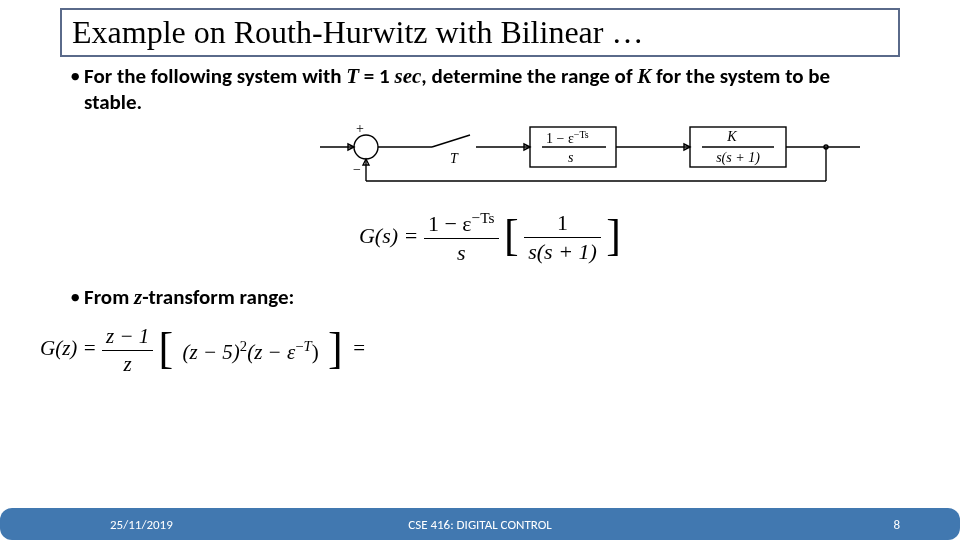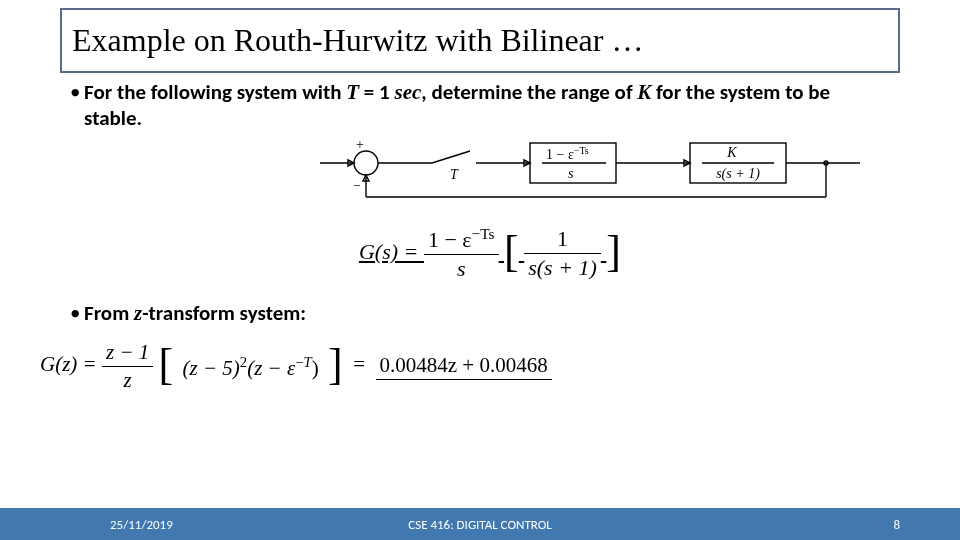--- a/index.html
+++ b/index.html
@@ -1,33 +1,33 @@
 <!DOCTYPE html>
 <html><head>
 <meta charset="utf-8">
 <style>
   * { box-sizing: border-box; margin: 0; padding: 0; }
   html, body { width: 960px; height: 540px; font-family: Georgia, 'Times New Roman', serif; background: #fff; overflow: hidden; }
   .slide { width: 960px; height: 540px; position: relative; display: flex; flex-direction: column; }
-  .title-box { margin: 8px 60px 0 60px; border: 2px solid #5a6a8a; padding: 12px 10px; font-family: Liberation Serif, serif; }
+  .title-box { margin: 8px 60px 0 60px; border: 2px solid #5a6a8a; padding: 4px 10px; font-family: Liberation Serif, serif; }
   .title-box h1 { font-size: 32px; font-weight: normal; color: #000; }
   .content { flex: 1; padding: 6px 50px 0 70px; font-family: Calibri, Arial, sans-serif; font-size: 21px; color: #000; }
   .bullet { display: flex; margin-bottom: 4px; }
   .bullet .dot { width: 14px; font-size: 21px; }
   .bullet .txt { flex: 1; max-width: 800px; font-weight: bold; }
   .math-i { font-style: italic; font-family: 'Cambria Math','Times New Roman',serif; }
   .diagram { margin: 0 0 10px 250px; }
-  .eq-center { text-align: center; margin: 14px 0 18px 0; font-family: 'Cambria Math','Times New Roman',serif; font-size: 22px; text-decoration: underline; }
+  .eq-center { text-align: center; margin: 14px 0 18px 0; font-family: 'Cambria Math','Times New Roman',serif; font-size: 22px; }
   .eq-wide { margin: 14px 0 16px -30px; font-family: 'Cambria Math','Times New Roman',serif; font-size: 21px; white-space: nowrap; }
   .frac { display: inline-block; vertical-align: middle; text-align: center; }
   .frac .nu { display: block; border-bottom: 1px solid #000; padding: 0 4px 1px 4px; }
   .frac .de { display: block; padding: 1px 4px 0 4px; }
   .bigb { display: inline-block; font-size: 44px; vertical-align: middle; font-weight: normal; line-height: 44px; position: relative; top: -2px; }
   sup { font-size: 0.7em; }
-  .footer { position: absolute; left: 0; right: 0; bottom: 0; height: 32px; background: #4178b0; display: flex; align-items: center; color: #fff; font-family: Calibri, Arial, sans-serif; font-size: 13px; }
+  .footer { position: absolute; left: 0; right: 0; bottom: 0; height: 32px; background: #4178b0; display: flex; align-items: center; color: #fff; font-family: Calibri, Arial, sans-serif; font-size: 13px; border-radius: 12px; }
   .footer .date { position: absolute; left: 110px; }
   .footer .course { position: absolute; left: 50%; transform: translateX(-50%); }
   .footer .page { position: absolute; right: 60px; }
   
   .bd { position: relative; width: 560px; height: 70px; }
   .bd line, .bd circle, .bd rect, .bd path { stroke: #000; stroke-width: 1.4; fill: none; }
   .bd text { font-family: 'Times New Roman', serif; font-size: 14px; fill: #000; }
   .txt2 { font-style: italic; }
 </style>
 </head>
@@ -97,40 +97,39 @@
       <span class="frac">
         <span class="nu">1</span>
         <span class="de math-i">s(s + 1)</span>
       </span>
       <span class="bigb">]</span>
     </div>
 
     <div class="bullet">
       <div class="dot">•</div>
       <div class="txt">
-        <span>From </span><span class="math-i">z</span><span>-transform system:</span>
+        <span>From </span><span class="math-i">z</span><span>-transform range:</span>
       </div>
     </div>
 
     <div class="eq-wide">
       <span class="math-i">G(z) = </span>
       <span class="frac">
         <span class="nu math-i">z − 1</span>
         <span class="de math-i">z</span>
       </span>
       <span class="bigb">[</span>
       <span class="frac">
         <span class="de">
           <span class="math-i">(z − 5)</span><sup>2</sup><span class="math-i">(z − ε</span><sup><span>−</span><span class="math-i">T</span></sup><span>)</span>
         </span>
       </span>
       <span class="bigb">]</span>
       &nbsp;=&nbsp;
       <span class="frac">
-        <span class="nu">0.00484z + 0.00468</span>
       </span>
     </div>
 
   </div>
 
   <div class="footer">
     <div class="date">25/11/2019</div>
     <div class="course">CSE 416: DIGITAL CONTROL</div>
     <div class="page">8</div>
   </div>

